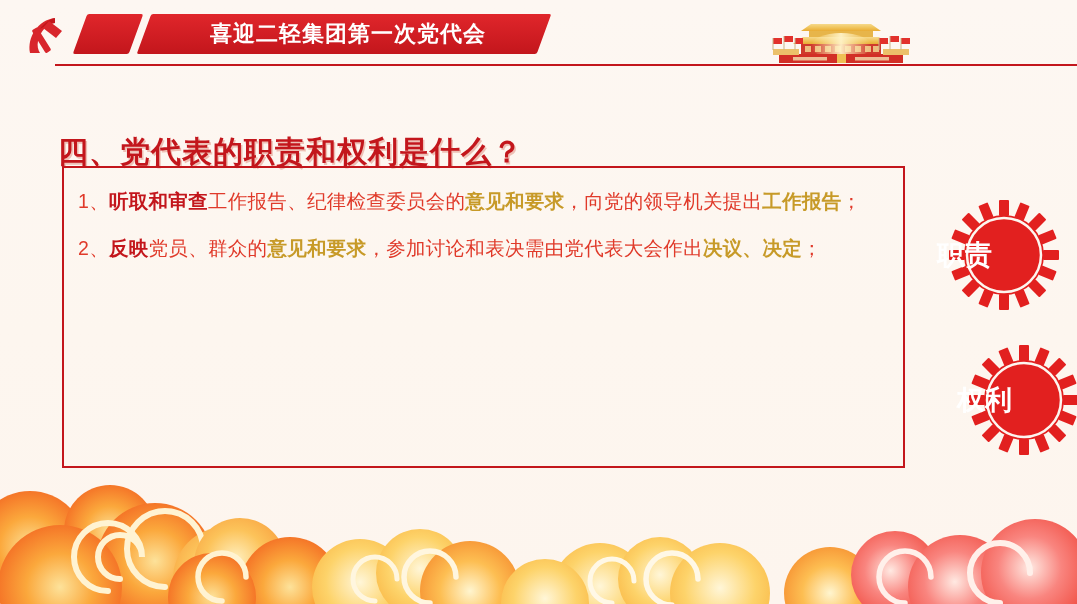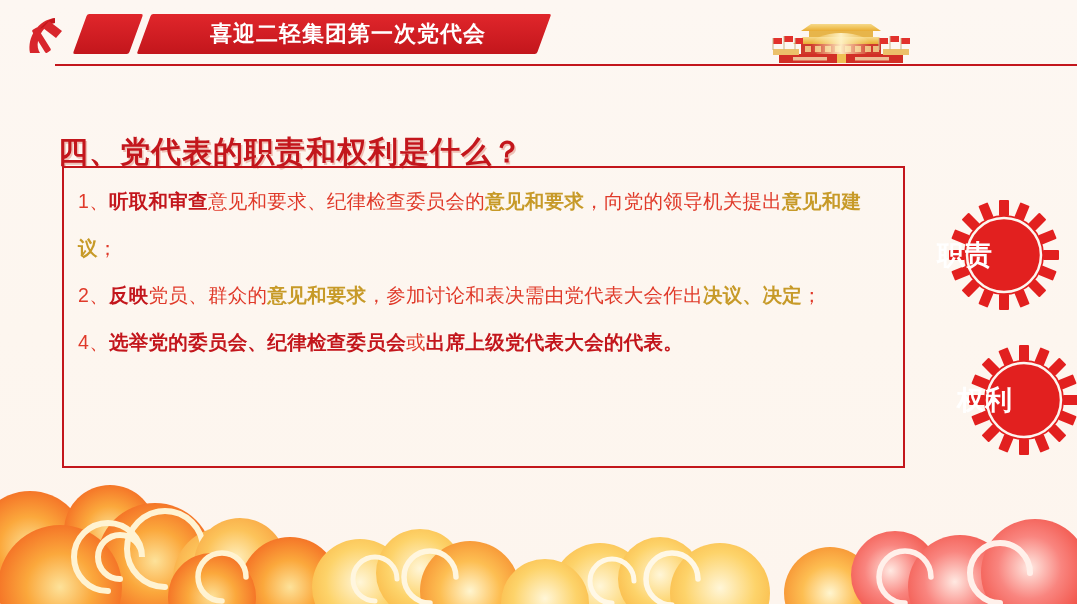--- a/index.html
+++ b/index.html
@@ -238,27 +238,24 @@
         </g>
       </svg>
     </span>
   </div>
 
   <div class="page-title">四、党代表的职责和权利是什么？</div>
 
   <div class="content-box"></div>
   <div class="content-inner">
     <p class="clause">
-      <span class="c-num">1、</span><span class="c-darkred">听取和审查</span><span class="c-red">意见和要求、纪律检查委员会的</span><span class="c-gold">意见和要求</span><span class="c-red">，向党的领导机关提出</span><span class="c-gold">意见和建议</span><span class="c-red">；</span>
+      <span class="c-num">1、</span><span class="c-darkred">听取和审查</span><span class="c-red">工作报告、纪律检查委员会的</span><span class="c-gold">意见和要求</span><span class="c-red">，向党的领导机关提出</span><span class="c-gold">工作报告</span><span class="c-red">；</span>
     </p>
     <p class="clause">
       <span class="c-num">2、</span><span class="c-darkred">反映</span><span class="c-red">党员、群众的</span><span class="c-gold">意见和要求</span><span class="c-red">，参加讨论和表决需由党代表大会作出</span><span class="c-gold">决议、决定</span><span class="c-red">；</span>
-    </p>
-    <p class="clause">
-      <span class="c-num">4、</span><span class="c-darkred">选举党的委员会、纪律检查委员会</span><span class="c-red">或</span><span class="c-darkred">出席上级党代表大会的代表。</span>
     </p>
   </div>
 
   <div class="badge badge-1">
     <span>
       <svg width="118" height="118" viewBox="0 0 118 118">
         <g fill="#e2201f">
           <circle cx="59" cy="59" r="40"></circle>
           <g>
             <rect x="54" y="4" width="10" height="16" rx="1"></rect>

